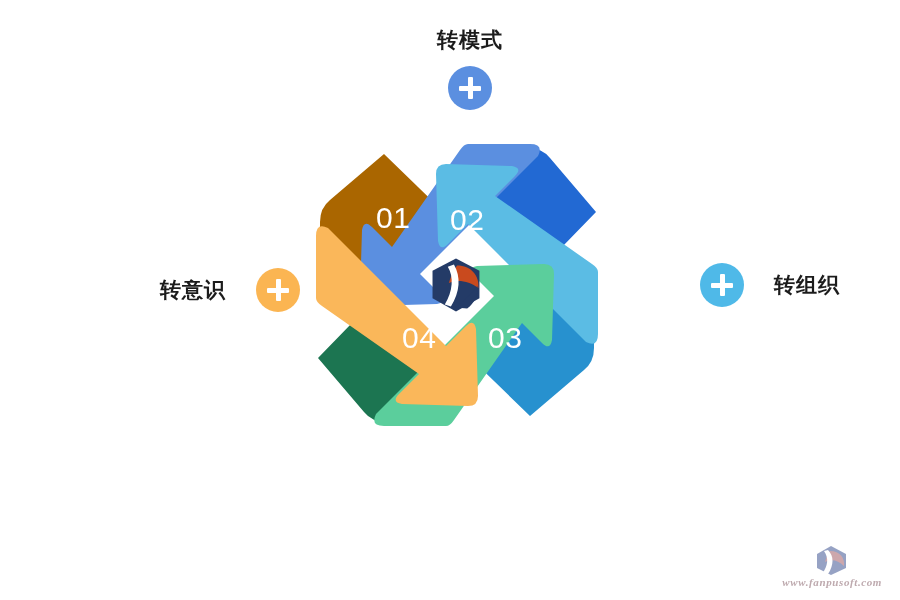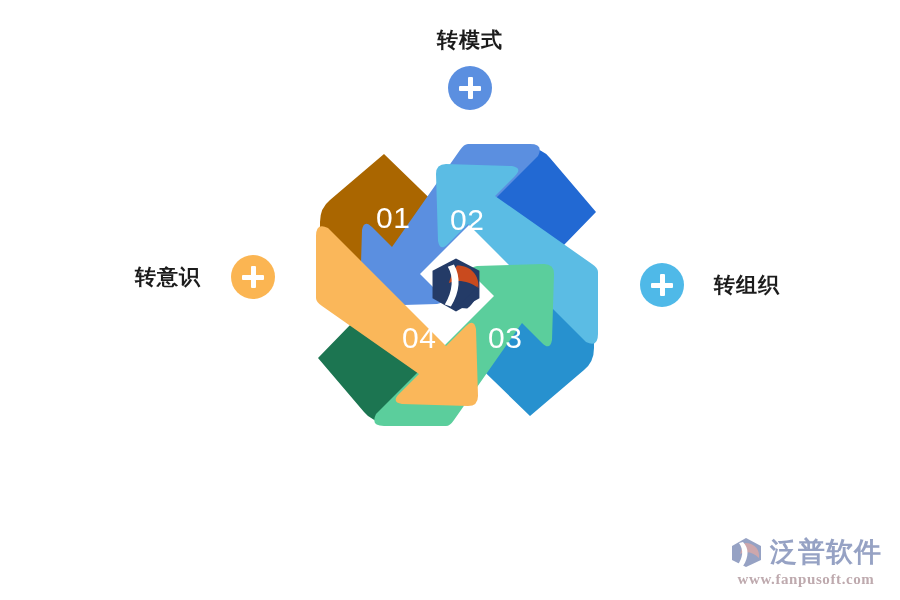--- a/index.html
+++ b/index.html
@@ -88,23 +88,23 @@
     height: 5px;
     width: 22px;
     margin-top: -2.5px;
   }
 
   
   #label-top    { left: 385px; top: 26px;  width: 170px; }
   #label-top .label-text { margin-bottom: 12px; }
   #label-bottom { left: 385px; top: 458px; width: 170px; }
   #label-bottom .label-text { margin-top: 12px; }
-  #label-left   { left: 110px; top: 255px; width: 190px; }
+  #label-left   { left: 110px; top: 268px; width: 190px; justify-content: flex-end; }
   #label-left .label-text { margin-right: 30px; }
-  #label-right  { left: 640px; top: 263px; width: 200px; justify-content: flex-start; }
+  #label-right  { left: 640px; top: 263px; width: 200px; justify-content: flex-end; }
   #label-right .label-text { margin-left: 30px; }
 
   
   #watermark {
     position: absolute;
     right: 14px;
     bottom: 12px;
     display: flex;
     flex-direction: column;
     align-items: center;
@@ -117,25 +117,26 @@
   .wm-brand {
     font-family: "Liberation Sans", "DejaVu Sans", sans-serif;
     font-size: 27px;
     font-weight: bold;
     color: #8e9bbf;
     letter-spacing: 1px;
     margin-left: 6px;
   }
   .wm-url {
     font-family: "Liberation Serif", "DejaVu Serif", serif;
-    font-size: 15px;
+    font-size: 11px;
     font-weight: bold;
     color: #b9a3a8;
     letter-spacing: 0.6px;
     margin-top: 1px;
+    font-style: italic;
   }
 </style>
 </head>
 <body style="background: rgb(255, 255, 255);">
 
 <div id="stage">
 
   <div class="label-group vertical" id="label-top">
     <div class="label-text">转模式</div>
     <div class="plus-badge" id="badge-top" style="background: rgb(91, 143, 224);"></div>
@@ -244,18 +245,17 @@
     </svg>
   </div>
 
   <div id="watermark">
     <div class="wm-row">
       <svg width="34" height="30" viewBox="0 0 34 30">
         <path d="M 16 1 L 31 9 L 31 23 L 16 30 L 2 23 L 2 9 Z" fill="#8E9BBF"></path>
         <path d="M 15 6 C 25 6 30 13 29 21 C 23 15 16 14 10 17 C 12 11 13 8 15 6 Z" fill="#C9A0A6"></path>
         <path d="M 9 6 C 14 13 13 21 7 29 L 13 29 C 19 20 19 11 13 5 Z" fill="#ffffff"></path>
       </svg>
-      <div class="wm-brand" style="color: rgb(142, 155, 191);">泛普软件</div>
     </div>
     <div class="wm-url" style="color: rgb(185, 163, 168);">www.fanpusoft.com</div>
   </div>
 
 </div>
 
 </body></html>

